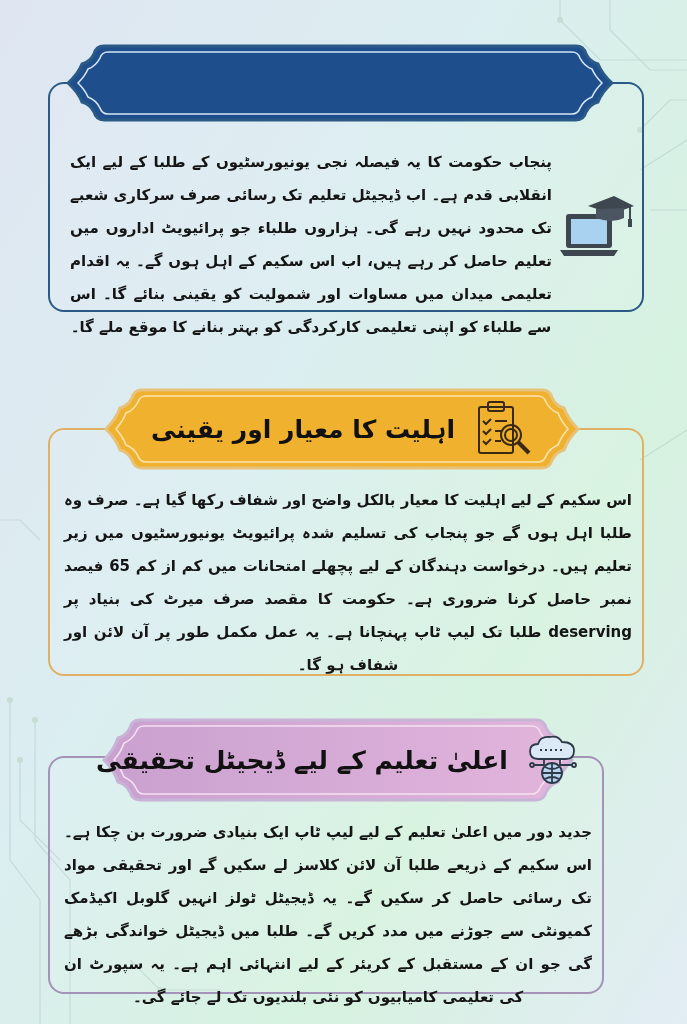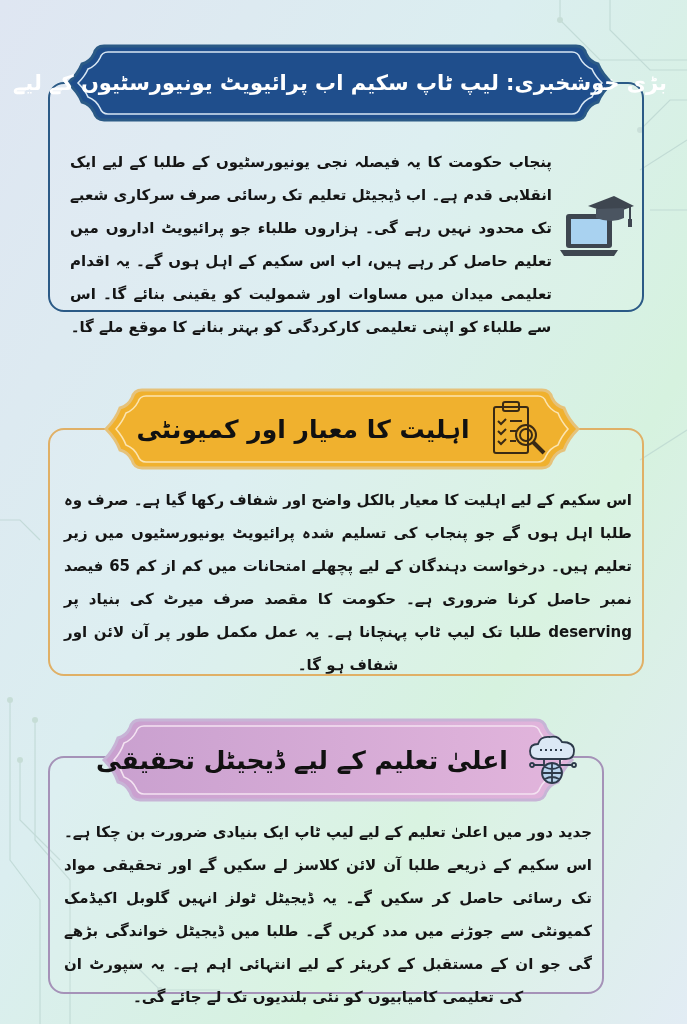--- a/index.html
+++ b/index.html
@@ -71,21 +71,20 @@
   </g>
 </svg>
 
 <div class="section">
   <div class="card" style="left:48px; top:82px; width:596px; height:230px; border:2.5px solid #2b5a86;"></div>
   <div class="banner" style="left:64px; top:42px; width:552px; height:82px;">
     <svg class="shape" viewBox="0 0 552 82" preserveAspectRatio="none">
       <path d="M40 4 H512 Q520 4 522 12 Q526 20 534 22 Q538 32 548 41 Q538 50 534 60 Q526 62 522 70 Q520 78 512 78 H40 Q32 78 30 70 Q26 62 18 60 Q14 50 4 41 Q14 32 18 22 Q26 20 30 12 Q32 4 40 4 Z" fill="#1f4e8c" stroke="#2b5a86" stroke-width="3"></path>
       <path d="M44 10 H508 Q514 10 516 16 Q520 24 528 27 Q531 34 538 41 Q531 48 528 55 Q520 58 516 66 Q514 72 508 72 H44 Q38 72 36 66 Q32 58 24 55 Q21 48 14 41 Q21 34 24 27 Q32 24 36 16 Q38 10 44 10 Z" fill="none" stroke="#d8e6f3" stroke-width="1.6"></path>
     </svg>
-    <span class="title" style="color:#ffffff; font-size:21px;">بڑی خوشخبری: لیپ ٹاپ سکیم اب پرائیویٹ یونیورسٹیوں کے لیے</span>
   </div>
   <div class="icon" style="position:absolute; left:556px; top:192px; width:80px; height:70px;">
     <svg viewBox="0 0 80 70" width="80" height="70">
       <rect x="10" y="22" width="46" height="34" rx="3" fill="#3e4650"></rect>
       <rect x="15" y="27" width="36" height="25" fill="#a9d2f0"></rect>
       <path d="M4 58 H62 L58 64 H8 Z" fill="#3e4650"></path>
       <path d="M32 14 L58 4 L78 14 L56 22 Z" fill="#3e4650"></path>
       <path d="M40 17 L40 26 Q56 32 68 26 L68 16" fill="#4b5561"></path>
       <line x1="74" y1="14" x2="74" y2="28" stroke="#3e4650" stroke-width="2"></line>
       <rect x="72" y="27" width="4" height="8" fill="#3e4650"></rect>
@@ -105,21 +104,21 @@
       <svg viewBox="0 0 60 60" width="60" height="60" fill="none" stroke="#3a2a14" stroke-width="2">
         <rect x="6" y="8" width="34" height="46" rx="2"></rect>
         <rect x="15" y="3" width="16" height="9" rx="2"></rect>
         <path d="M10 22 l3 3 l5 -5 M10 32 l3 3 l5 -5 M10 42 l3 3 l5 -5"></path>
         <path d="M22 22 H34 M22 32 H28 M22 42 H28"></path>
         <circle cx="38" cy="36" r="10"></circle>
         <circle cx="38" cy="36" r="6"></circle>
         <path d="M45 43 L56 54" stroke-width="4"></path>
       </svg>
     </span>
-    <span class="title" style="color:#111111; font-size:25px;">اہلیت کا معیار اور کمیونٹی</span>
+    <span class="title" style="color:#111111; font-size:25px;">اہلیت کا معیار اور یقینی</span>
   </div>
   <div class="body-text" style="left:64px; top:484px; width:568px;">اس سکیم کے لیے اہلیت کا معیار بالکل واضح اور شفاف رکھا گیا ہے۔ صرف وہ طلبا اہل ہوں گے جو پنجاب کی تسلیم شدہ پرائیویٹ یونیورسٹیوں میں زیر تعلیم ہیں۔ درخواست دہندگان کے لیے پچھلے امتحانات میں کم از کم 65 فیصد نمبر حاصل کرنا ضروری ہے۔ حکومت کا مقصد صرف میرٹ کی بنیاد پر deserving طلبا تک لیپ ٹاپ پہنچانا ہے۔ یہ عمل مکمل طور پر آن لائن اور شفاف ہو گا۔</div>
 </div>
 
 <div class="section">
   <div class="card" style="left:48px; top:756px; width:556px; height:238px; border:2.5px solid #a592b8;"></div>
   <div class="banner" style="left:100px; top:716px; width:476px; height:88px;">
     <svg class="shape" viewBox="0 0 476 88" preserveAspectRatio="none">
       <defs>
         <linearGradient id="pg" x1="0" x2="1" y1="0" y2="0">

